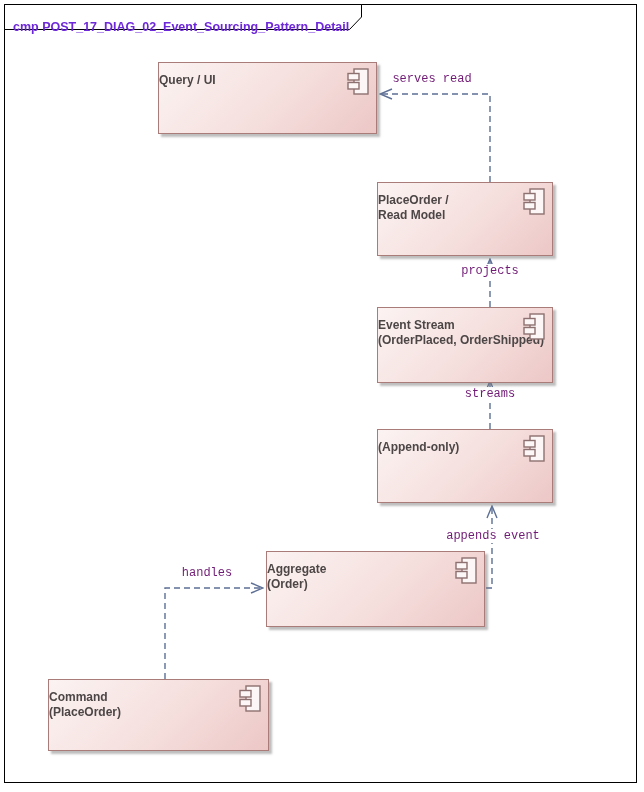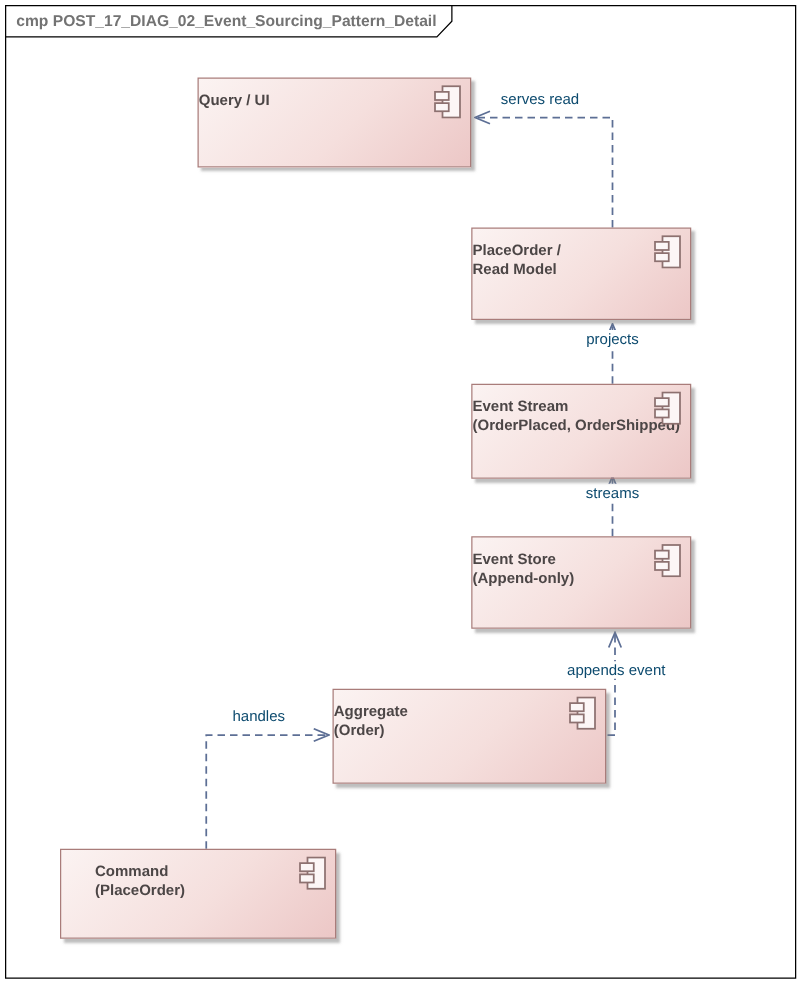--- a/index.html
+++ b/index.html
@@ -7,47 +7,47 @@
     position:relative;width:644px;height:792px;background:#ffffff;
     font-family:"Liberation Sans",sans-serif;overflow:hidden;
   }
   
   .frame{
     position:absolute;left:4px;top:4px;width:633px;height:779px;
     border:1px solid #000;background:#fff;box-sizing:border-box;
   }
   .title-tab{position:absolute;left:4px;top:4px;width:360px;height:27px;}
   .title-text{
-    position:absolute;left:13px;top:10px;font-size:12.5px;font-weight:bold;
-    color:#737373;white-space:nowrap;
+    position:absolute;left:13px;top:20px;font-size:12.5px;font-weight:bold;
+    color:#6d28d9;white-space:nowrap;
   }
   
   .component{
     position:absolute;box-sizing:border-box;
     background:linear-gradient(135deg,#fbf3f2 0%,#f5dfdd 55%,#ecc7c6 100%);
     border:1px solid #a97c7a;
     box-shadow:3px 3px 2px rgba(125,125,125,0.5);
   }
   .component .label{
     margin-top:10px;font-weight:bold;font-size:12px;
     line-height:15px;color:#4c4646;
   }
   .comp-icon{position:absolute;top:5px;right:7px;width:22px;height:27px;}
   #c-query-ui    {left:158px;top:62px; width:219px;height:72px;}
   #c-projection  {left:377px;top:182px;width:176px;height:74px;}
   #c-event-stream{left:377px;top:307px;width:176px;height:76px;}
   #c-event-store {left:377px;top:429px;width:176px;height:74px;}
   #c-aggregate   {left:266px;top:551px;width:219px;height:76px;}
-  #c-command     {left:48px; top:679px;width:221px;height:72px;padding-left:27px;}
+  #c-command     {left:48px; top:679px;width:221px;height:72px;}
   
   .connector-layer{position:absolute;left:0;top:0;pointer-events:none;}
   .conn{fill:none;stroke:#5d6f95;stroke-width:1.4;stroke-dasharray:6 4;}
   .conn-label{
     position:absolute;transform:translateX(-50%);background:#ffffff;
-    padding:0 3px;font-size:12px;color:#0c4a6e;white-space:nowrap;line-height:14px;
+    padding:0 3px;font-size:12px;color:#701a75;white-space:nowrap;line-height:14px;font-family:Liberation Mono, monospace;
   }
   #lbl-serves-read{left:432px;top:72px;}
   #lbl-projects   {left:490px;top:264px;}
   #lbl-streams    {left:490px;top:387px;}
   #lbl-appends    {left:493px;top:529px;}
   #lbl-handles    {left:207px;top:566px;}
 </style>
 </head>
 <body>
 
@@ -122,21 +122,20 @@
 
   <div class="component" id="c-event-store">
     <span class="comp-icon">
       <svg width="22" height="27" viewBox="0 0 22 27">
         <rect x="7" y="1" width="14" height="25" fill="#fcf6f6" stroke="#8d7170" stroke-width="1.4"></rect>
         <rect x="1" y="5.5" width="11" height="6.5" fill="#fcf6f6" stroke="#8d7170" stroke-width="1.4"></rect>
         <rect x="1" y="14.5" width="11" height="6.5" fill="#fcf6f6" stroke="#8d7170" stroke-width="1.4"></rect>
       </svg>
     </span>
     <div class="label">
-      <div>Event Store</div>
       <div>(Append-only)</div>
     </div>
   </div>
 
   <div class="component" id="c-aggregate">
     <span class="comp-icon">
       <svg width="22" height="27" viewBox="0 0 22 27">
         <rect x="7" y="1" width="14" height="25" fill="#fcf6f6" stroke="#8d7170" stroke-width="1.4"></rect>
         <rect x="1" y="5.5" width="11" height="6.5" fill="#fcf6f6" stroke="#8d7170" stroke-width="1.4"></rect>
         <rect x="1" y="14.5" width="11" height="6.5" fill="#fcf6f6" stroke="#8d7170" stroke-width="1.4"></rect>

